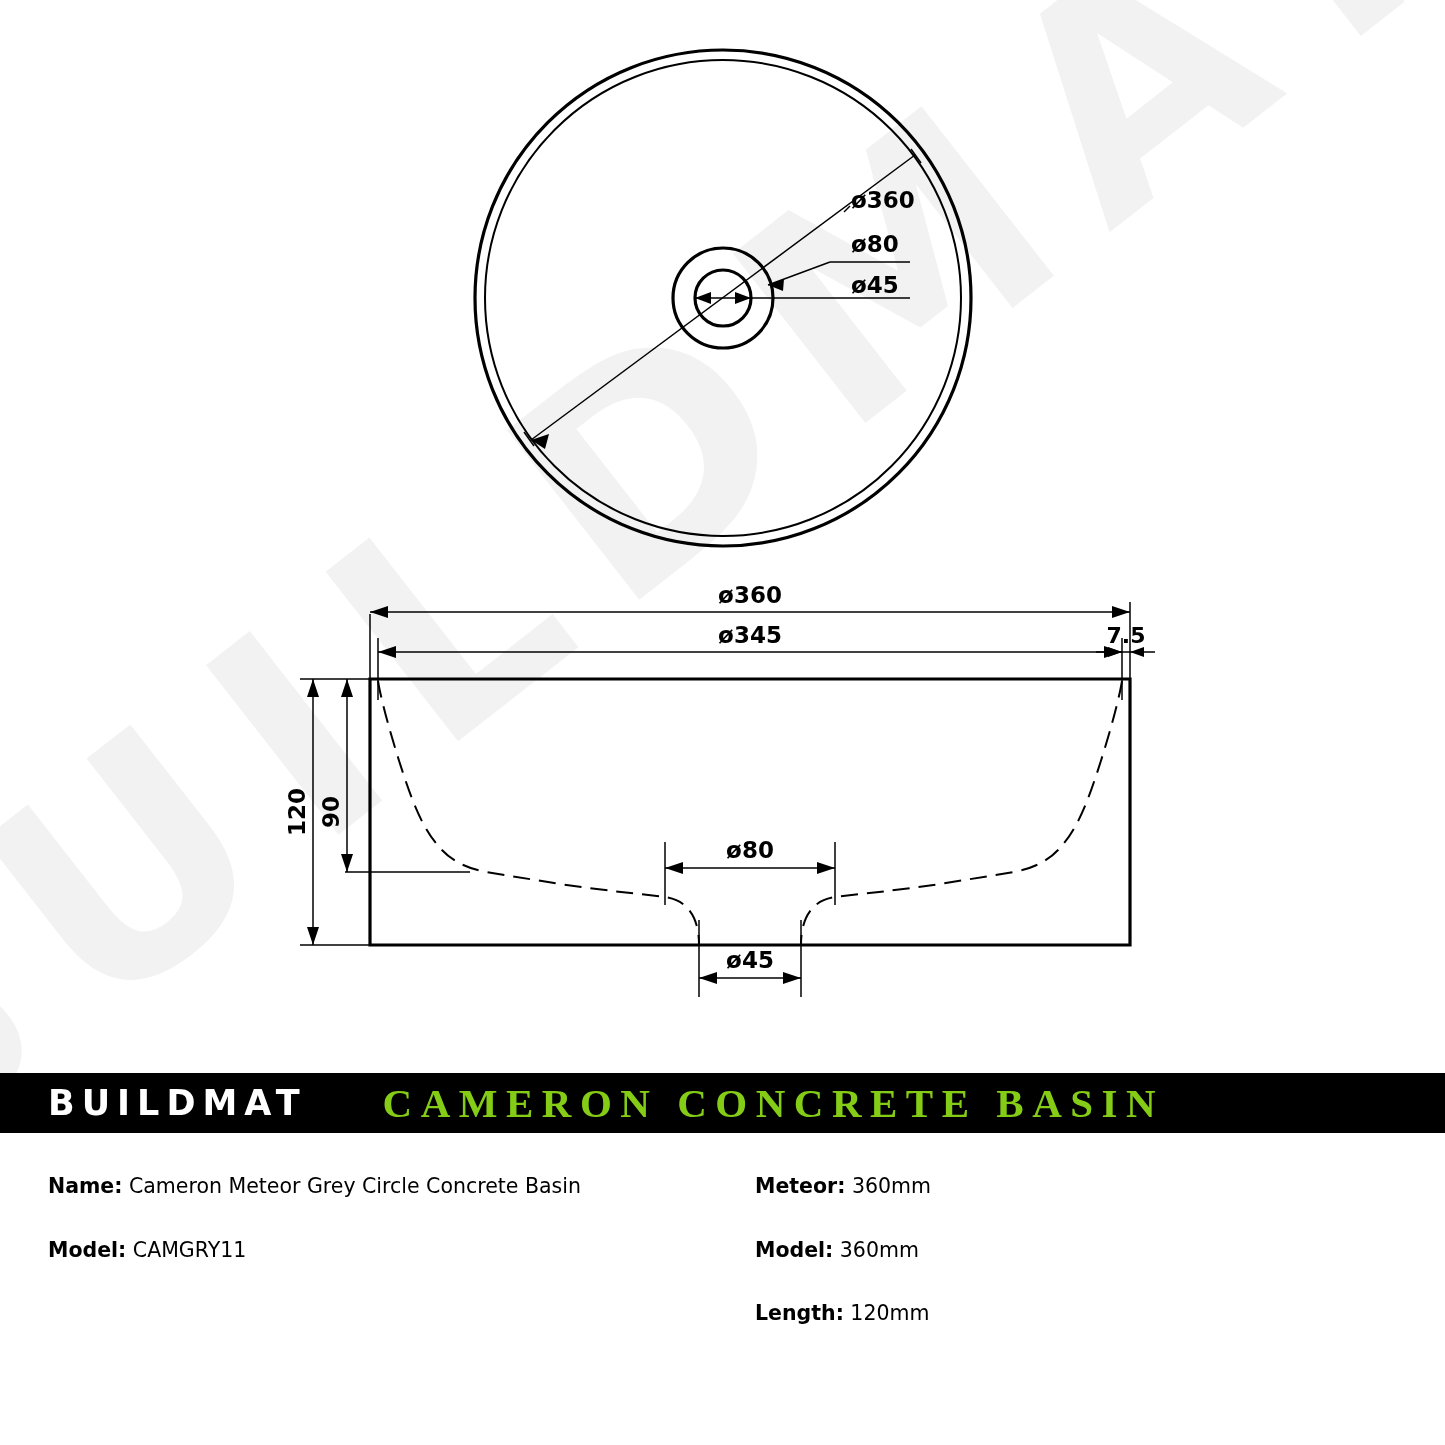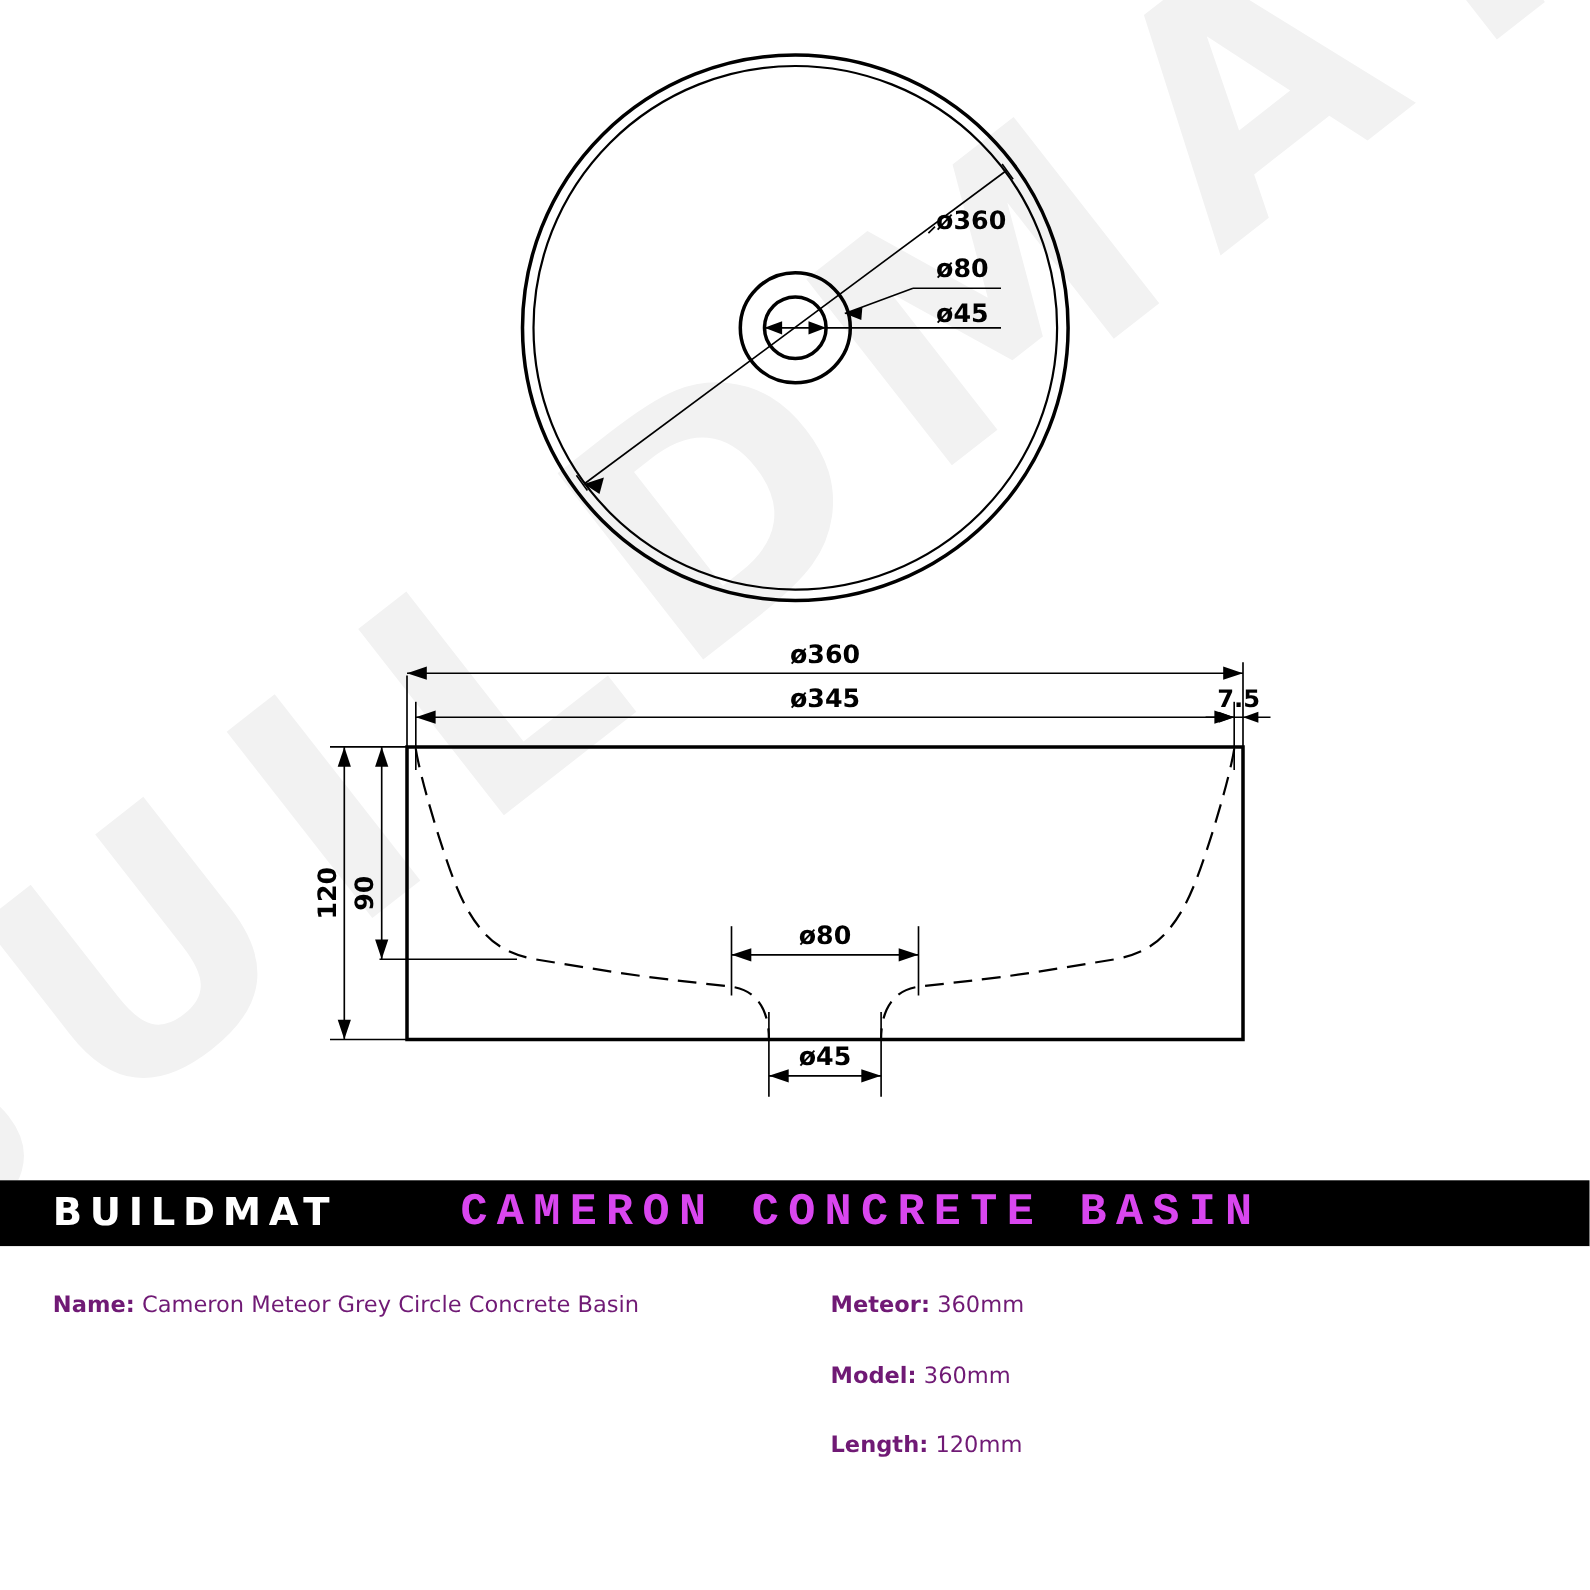--- a/index.html
+++ b/index.html
@@ -65,46 +65,46 @@
   #brand-name {
     color: #ffffff;
     font-family: "DejaVu Sans", sans-serif;
     font-weight: bold;
     font-size: 35px;
     letter-spacing: 7px;
     margin-left: 48px;
     white-space: nowrap;
   }
   #product-title {
-    color: #d946ef;
-    font-family: Liberation Mono, monospace;
+    color: #84cc16;
+    font-family: Liberation Serif, serif;
     font-weight: bold;
     font-size: 41px;
     letter-spacing: 8.5px;
-    margin-left: 112px;
+    margin-left: 76px;
     white-space: nowrap;
   }
 
   
   #spec-area {
     position: absolute;
     left: 0;
     top: 1133px;
     width: 1445px;
     height: 312px;
     background: #ffffff;
   }
   .spec-col { position: absolute; top: 42px; }
   #spec-col-left  { left: 48px;  width: 640px; }
   #spec-col-right { left: 755px; width: 500px; }
 
   .spec-row {
     font-family: "DejaVu Sans", sans-serif;
     font-size: 20.5px;
-    color: #701a75;
+    color: #000000;
     margin-bottom: 41px;
     white-space: nowrap;
     line-height: 1.1;
   }
   .spec-label { font-weight: bold; }
   .spec-value { font-weight: normal; }
 </style>
 </head>
 <body>
 
@@ -245,20 +245,24 @@
   <div id="product-title">CAMERON CONCRETE BASIN</div>
 </div>
 
 <div id="spec-area">
 
   <div class="spec-col" id="spec-col-left">
     <div class="spec-row">
       <span class="spec-label">Name:</span>
       <span class="spec-value">Cameron Meteor Grey Circle Concrete Basin</span>
     </div>
+    <div class="spec-row">
+      <span class="spec-label">Model:</span>
+      <span class="spec-value">CAMGRY11</span>
+    </div>
   </div>
 
   <div class="spec-col" id="spec-col-right">
     <div class="spec-row">
       <span class="spec-label">Meteor:</span>
       <span class="spec-value">360mm</span>
     </div>
     <div class="spec-row">
       <span class="spec-label">Model:</span>
       <span class="spec-value"> 360mm</span>

